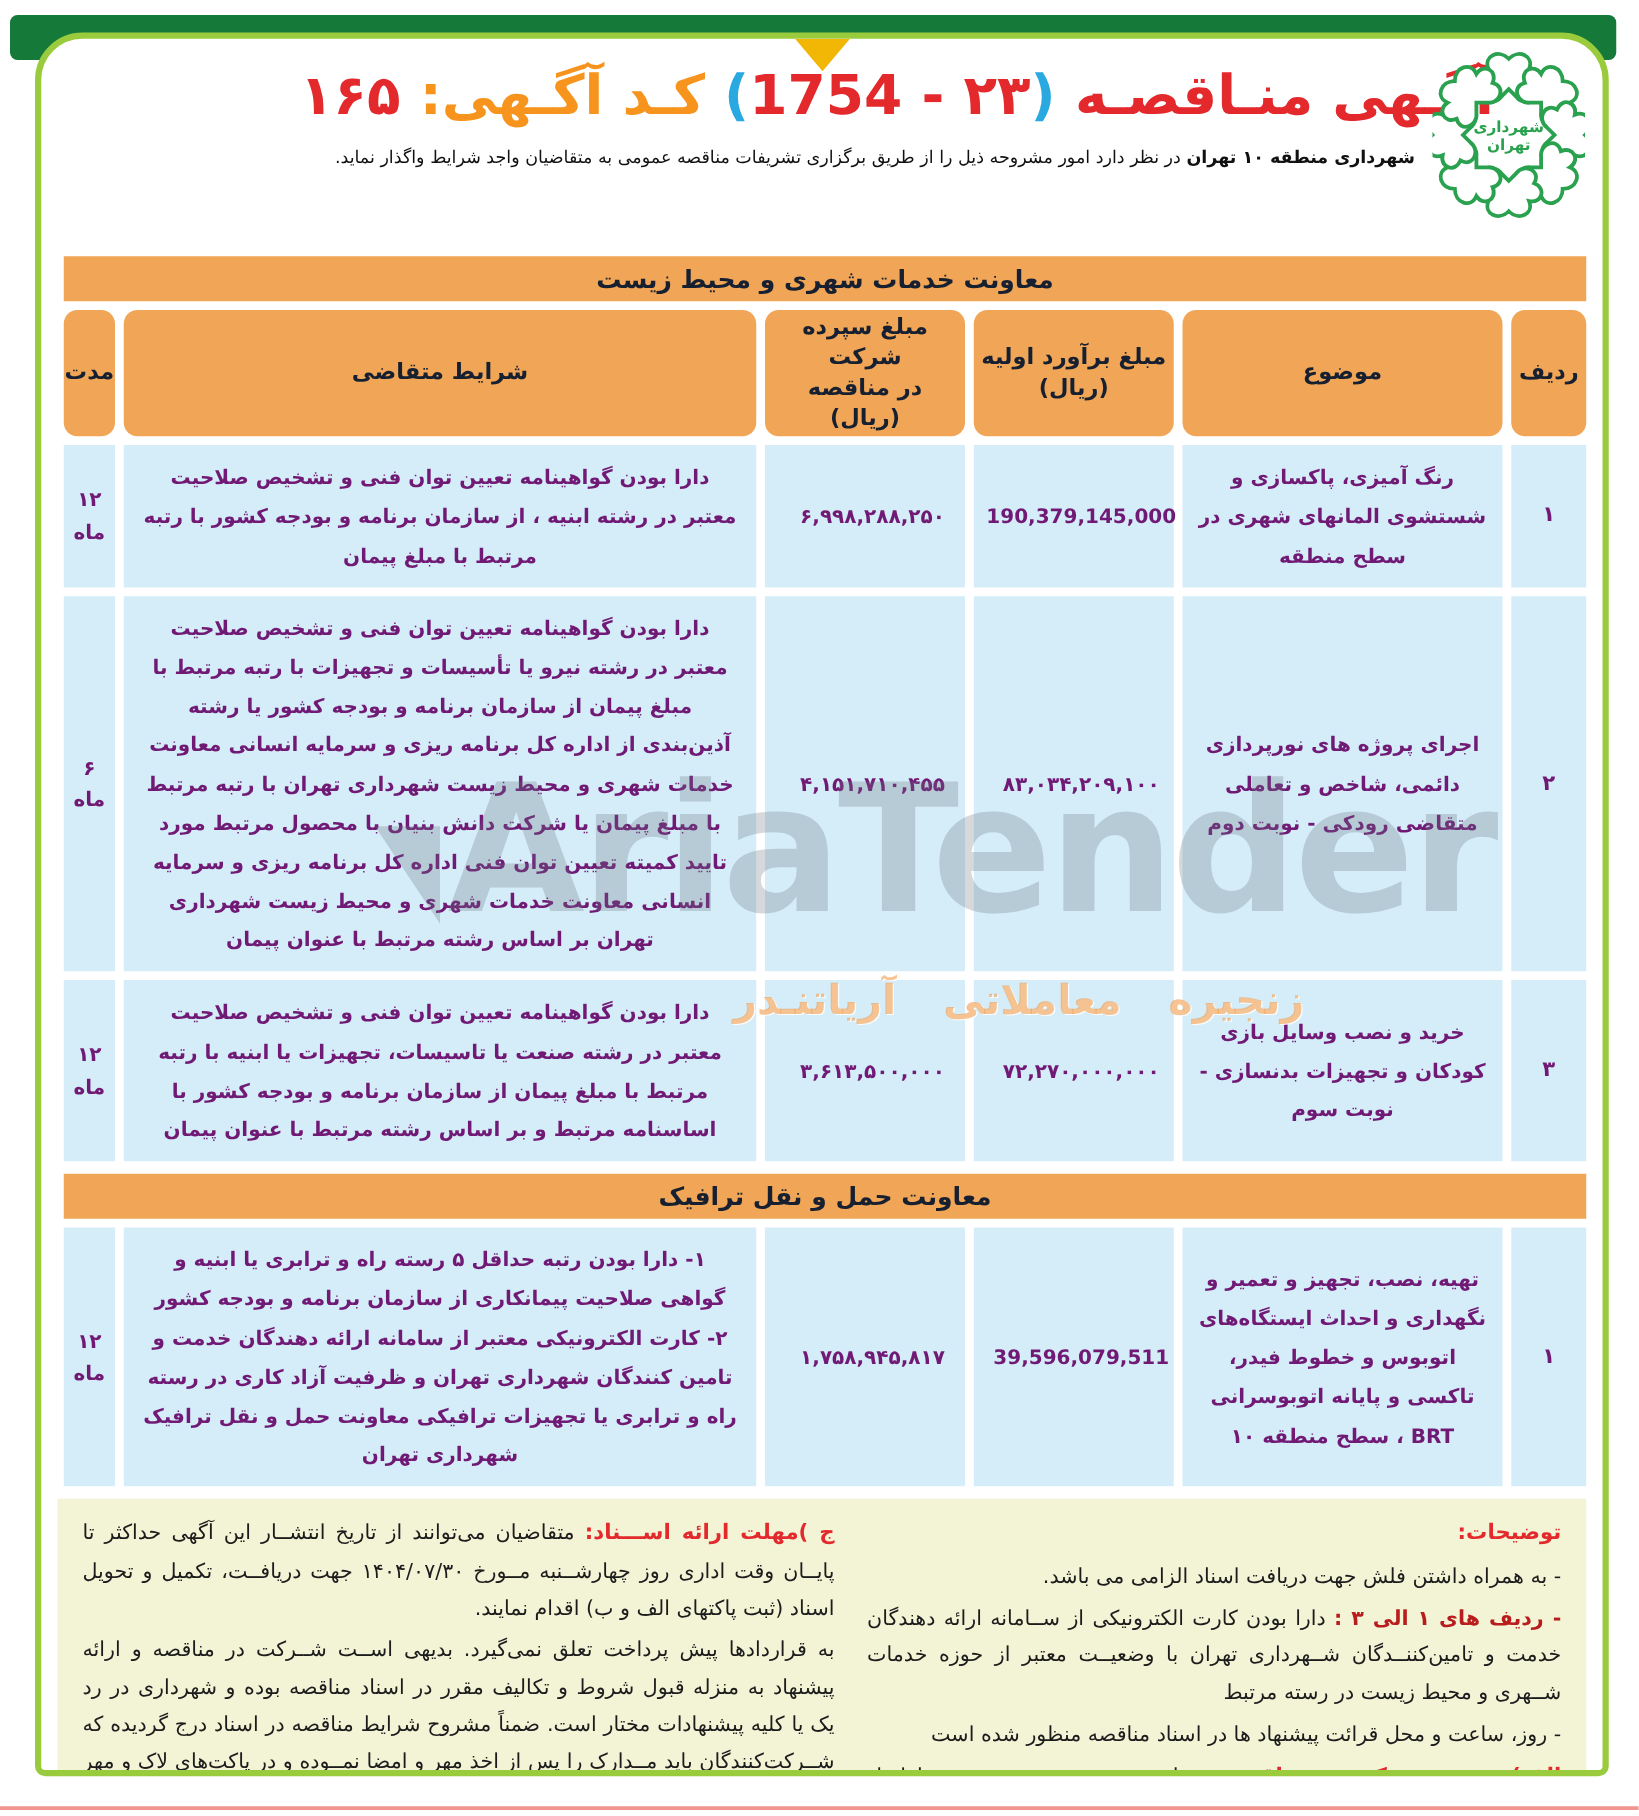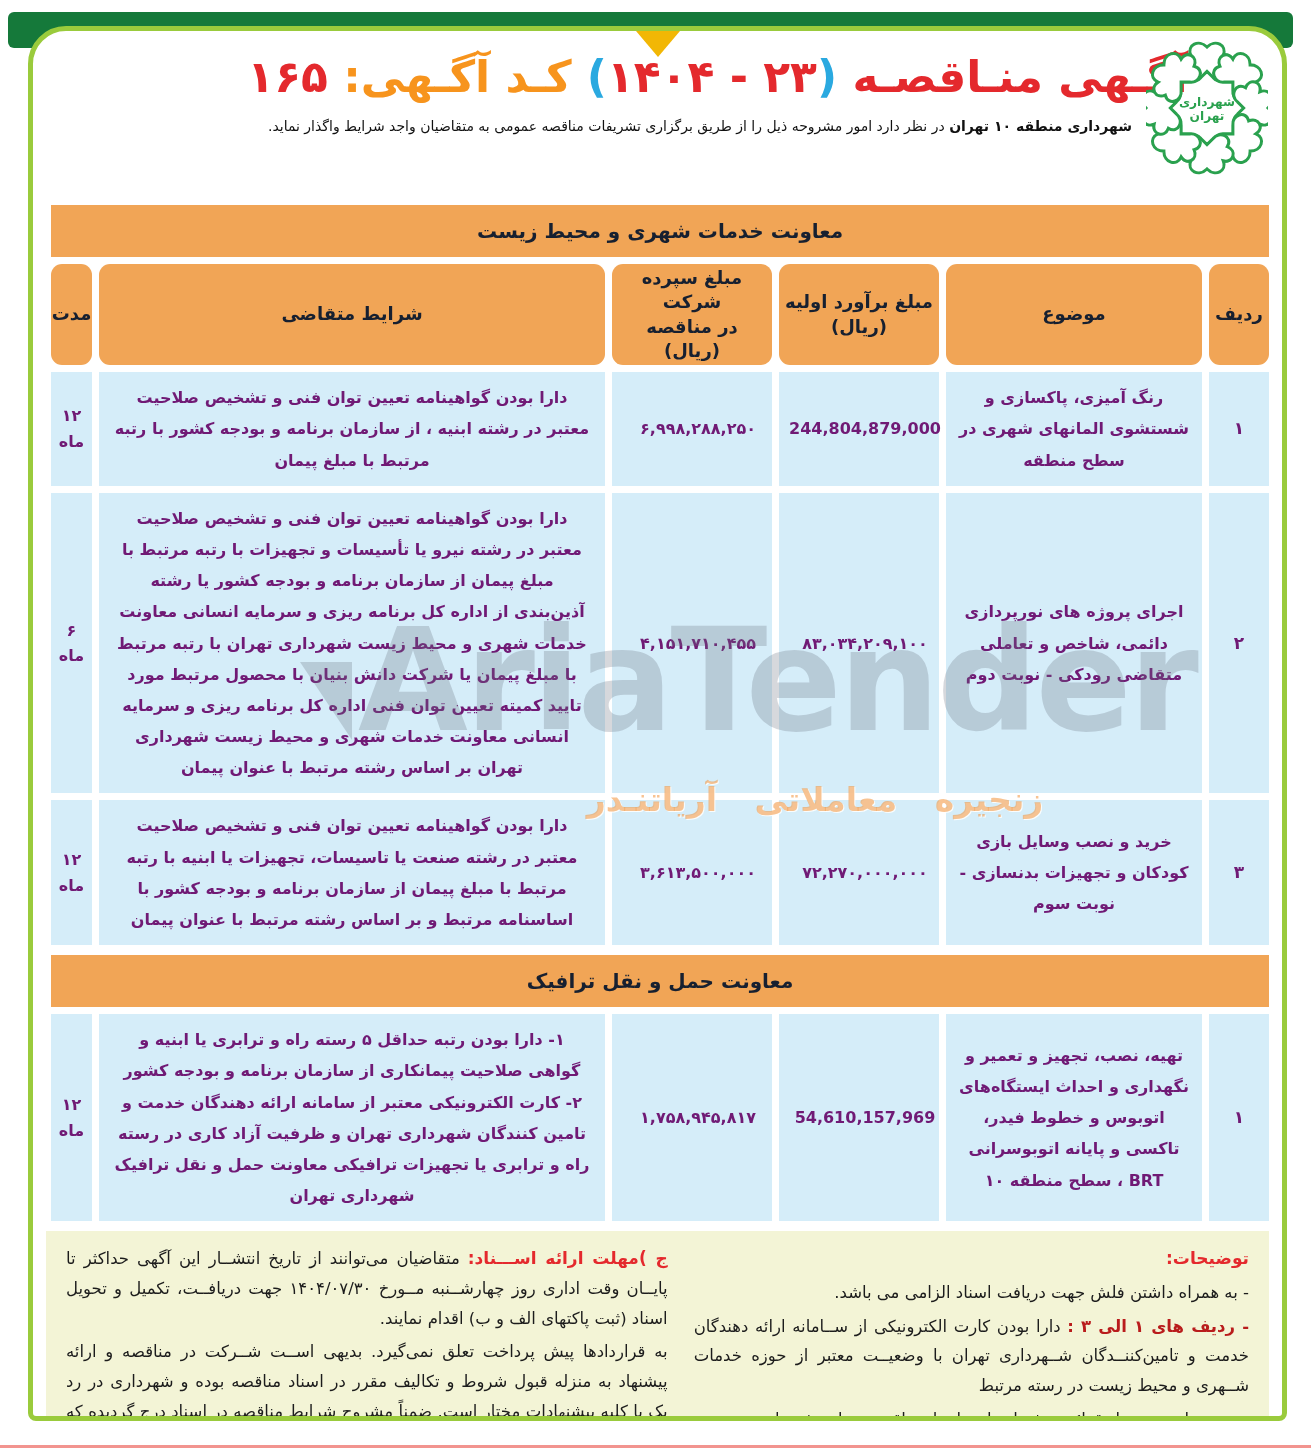--- a/index.html
+++ b/index.html
@@ -37,21 +37,21 @@
   .intro b{font-weight:bold;}
   .logo{position:absolute;left:auto;right:14px;top:6px;width:122px;height:142px;}
   
   .tbl{
     display:grid;direction:rtl;
     grid-template-columns:60px 256px 160px 160px 506px 41px;
     gap:7px;margin:10px 13px 0 13px;
   }
   .banner{
     grid-column:1/-1;background:var(--banner-orange,#f1a556);
-    height:52px;display:flex;align-items:center;justify-content:center;
+    height:36px;display:flex;align-items:center;justify-content:center;
     font-weight:bold;font-size:20px;color:#172030;
   }
   .hcell{
     background:var(--banner-orange,#f1a556);min-height:72px;
     display:flex;align-items:center;justify-content:center;text-align:center;
     font-weight:bold;font-size:18px;color:#172030;white-space:pre-line;line-height:1.35;
     padding:2px 4px;
     border-radius:11px;
   }
   .cell{
@@ -104,21 +104,21 @@
 <body>
 
 <div class="green-band"></div>
 
 <div class="card">
   <div class="tri"></div>
 
   <div class="hdr">
     <div class="title-line">
       <span class="t-red">آگـهی منـاقصـه</span>
-      <span class="t-blue">(</span><span class="t-red">۲۳ - ۱۴۰۴</span><span class="t-blue">) </span>
+      <span class="t-blue">(</span><span class="t-red">۲۳ - 1754</span><span class="t-blue">) </span>
       <span class="t-orange">کـد آگـهی: </span><span class="t-red">۱۶۵</span>
     </div>
     <div class="intro">
       <b>شهرداری منطقه ۱۰ تهران</b><span> در نظر دارد امور مشروحه ذیل را از طریق برگزاری تشریفات مناقصه عمومی به متقاضیان  واجد شرایط  واگذار نماید.</span>
     </div>
     <div class="logo">
       <svg viewBox="0 0 120 136" width="122" height="142">
         <defs>
           <path id="petal" d="M60 8 c8 -8 20 -2 16 8 c10 -2 14 10 4 14 c6 10 -8 16 -14 8 l-6 -6 l-6 6 c-6 8 -20 2 -14 -8 c-10 -4 -6 -16 4 -14 c-4 -10 8 -16 16 -8 z" fill="#ffffff" stroke="#2aa14e" stroke-width="3"></path>
         </defs>
@@ -141,21 +141,21 @@
     <div class="hcell">ردیف</div>
     <div class="hcell">موضوع</div>
     <div class="hcell">مبلغ برآورد اولیه
 (ریال)</div>
     <div class="hcell">مبلغ سپرده شرکت
 در مناقصه (ریال)</div>
     <div class="hcell">شرایط متقاضی</div>
     <div class="hcell">مدت</div>
   <div class="cell col-idx">۱</div>
       <div class="cell col-subject">رنگ آمیزی، پاکسازی و شستشوی المانهای شهری در سطح منطقه</div>
-      <div class="cell col-estimate">244,804,879,000</div>
+      <div class="cell col-estimate">190,379,145,000</div>
       <div class="cell col-deposit">۶,۹۹۸,۲۸۸,۲۵۰</div>
       <div class="cell col-conditions">دارا بودن گواهینامه تعیین توان فنی و تشخیص صلاحیت معتبر در رشته ابنیه ، از سازمان برنامه و بودجه کشور با رتبه مرتبط با  مبلغ پیمان</div>
       <div class="cell col-duration">۱۲
 ماه</div>
       <div class="cell col-idx">۲</div>
       <div class="cell col-subject">اجرای پروژه های نورپردازی دائمی، شاخص و تعاملی متقاضی رودکی - نوبت دوم</div>
       <div class="cell col-estimate">۸۳,۰۳۴,۲۰۹,۱۰۰</div>
       <div class="cell col-deposit">۴,۱۵۱,۷۱۰,۴۵۵</div>
       <div class="cell col-conditions">دارا بودن گواهینامه تعیین توان فنی و تشخیص صلاحیت معتبر در رشته نیرو یا تأسیسات و تجهیزات با رتبه مرتبط با مبلغ پیمان از سازمان برنامه و بودجه کشور یا رشته آذین‌بندی از اداره کل برنامه ریزی و سرمایه انسانی معاونت خدمات شهری و محیط زیست شهرداری تهران با رتبه مرتبط با مبلغ پیمان یا شرکت دانش بنیان با محصول مرتبط مورد تایید کمیته تعیین توان فنی اداره کل برنامه ریزی و سرمایه انسانی معاونت خدمات شهری و محیط زیست شهرداری تهران بر اساس رشته مرتبط با عنوان پیمان</div>
       <div class="cell col-duration">۶
@@ -166,21 +166,21 @@
       <div class="cell col-deposit">۳,۶۱۳,۵۰۰,۰۰۰</div>
       <div class="cell col-conditions">دارا بودن گواهینامه تعیین توان فنی و تشخیص صلاحیت معتبر در رشته صنعت یا تاسیسات، تجهیزات یا ابنیه با رتبه مرتبط با مبلغ پیمان از سازمان برنامه و بودجه کشور با اساسنامه مرتبط و بر اساس رشته مرتبط با عنوان پیمان</div>
       <div class="cell col-duration">۱۲
 ماه</div>
     </section>
 
   <section class="tbl">
     <div class="banner">معاونت حمل و نقل ترافیک</div>
   <div class="cell col-idx">۱</div>
       <div class="cell col-subject">تهیه، نصب، تجهیز و تعمیر و نگهداری و احداث ایستگاه‌های اتوبوس و خطوط فیدر، تاکسی و پایانه اتوبوسرانی BRT ، سطح منطقه ۱۰</div>
-      <div class="cell col-estimate">54,610,157,969</div>
+      <div class="cell col-estimate">39,596,079,511</div>
       <div class="cell col-deposit">۱,۷۵۸,۹۴۵,۸۱۷</div>
       <div class="cell col-conditions">۱- دارا بودن رتبه حداقل ۵ رسته راه و ترابری یا ابنیه و گواهی صلاحیت پیمانکاری از سازمان برنامه و بودجه کشور
 ۲- کارت الکترونیکی معتبر  از سامانه ارائه دهندگان خدمت و تامین کنندگان شهرداری تهران و ظرفیت آزاد کاری در رسته راه و ترابری یا تجهیزات ترافیکی  معاونت حمل و نقل ترافیک شهرداری تهران</div>
       <div class="cell col-duration">۱۲
 ماه</div>
     </section>
 
   <div class="notes-box">
     <div class="ncol right">
         <p class="note"><span class="lead red">توضیحات:</span></p>

